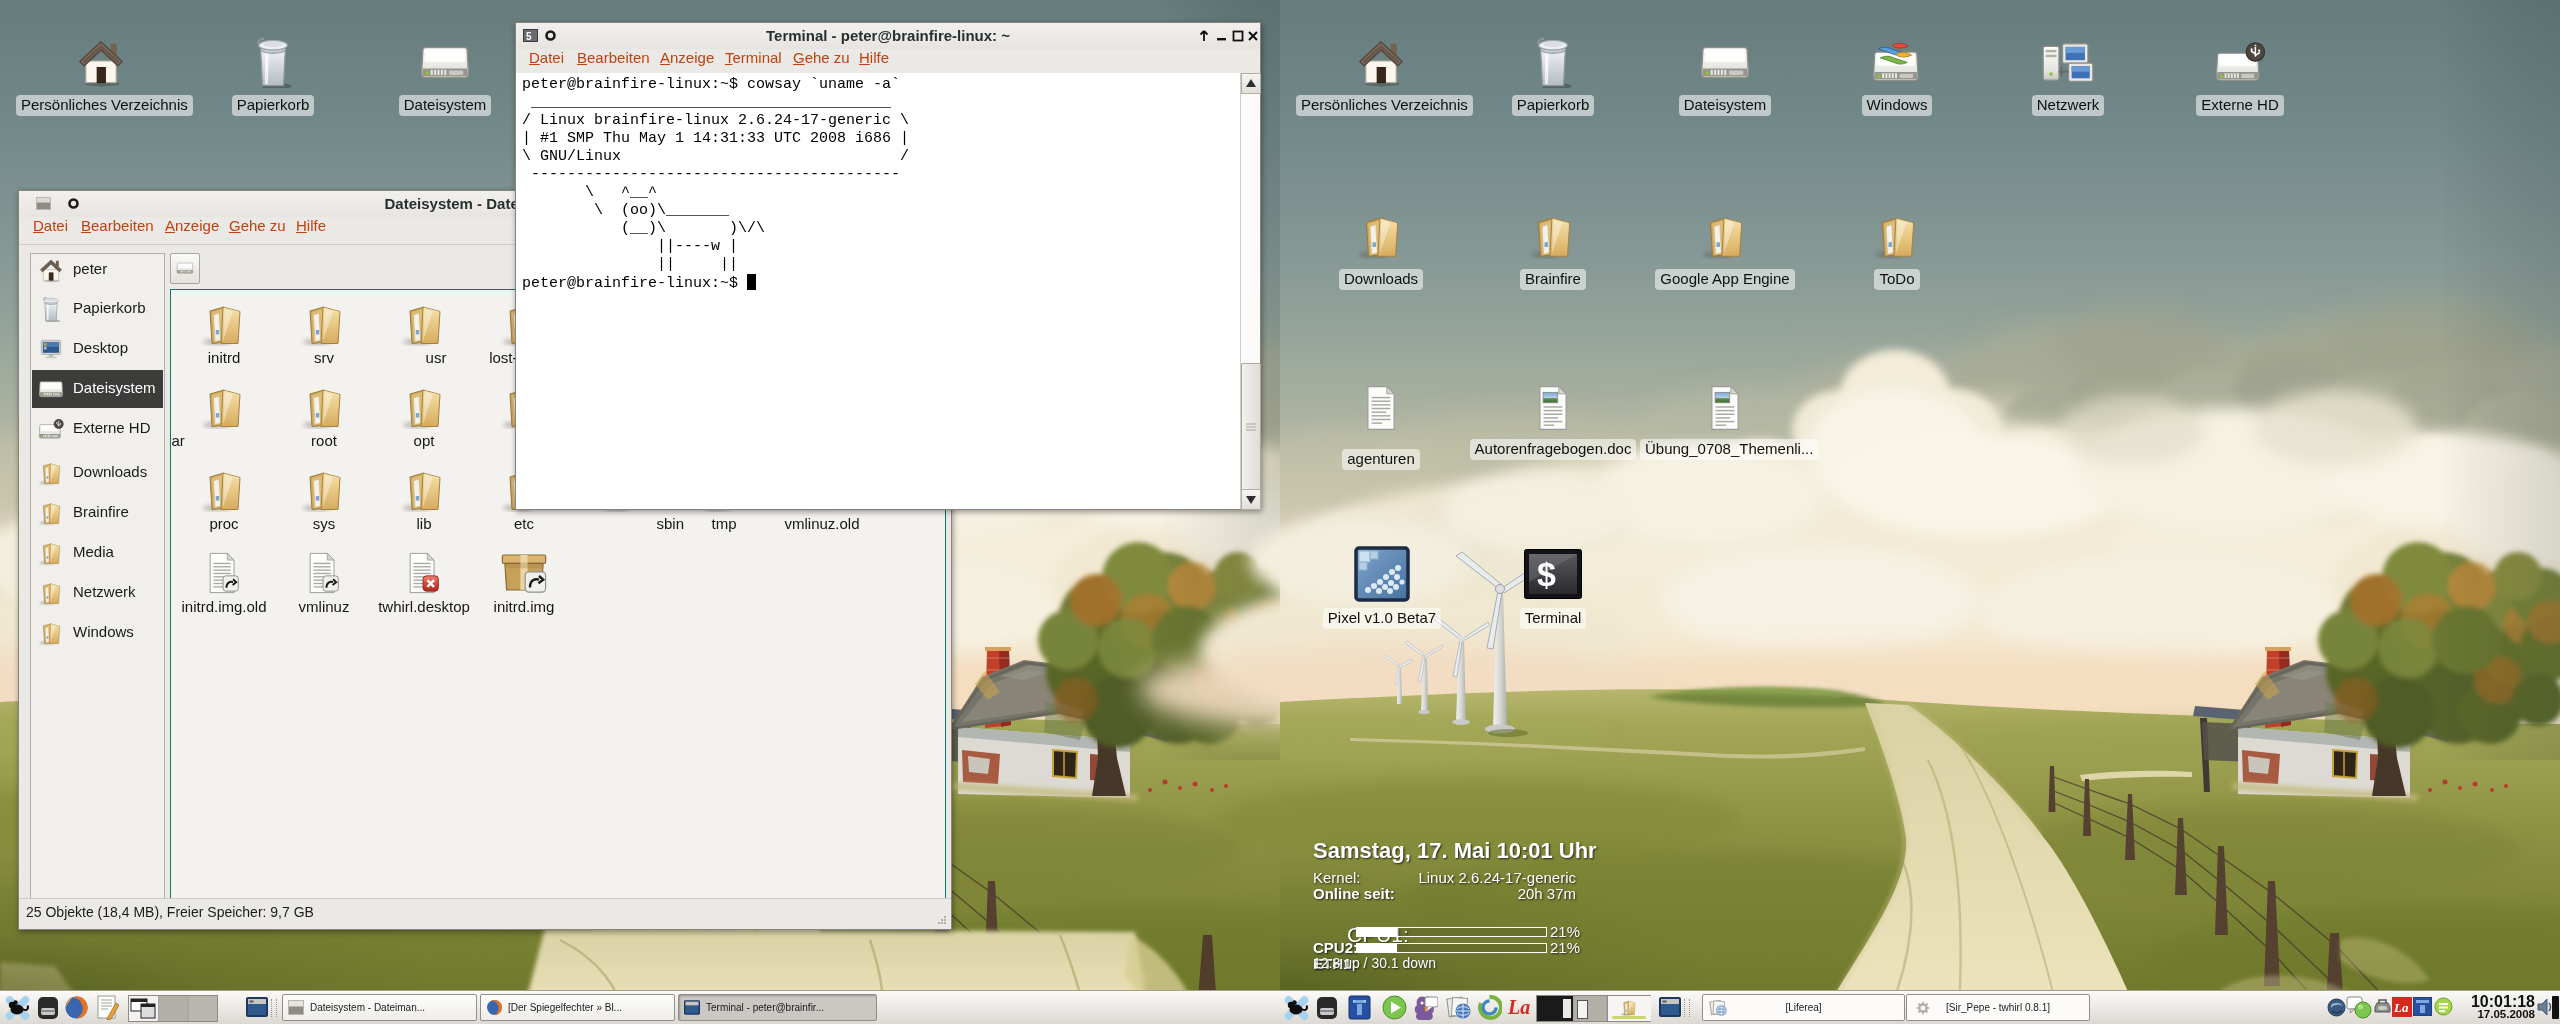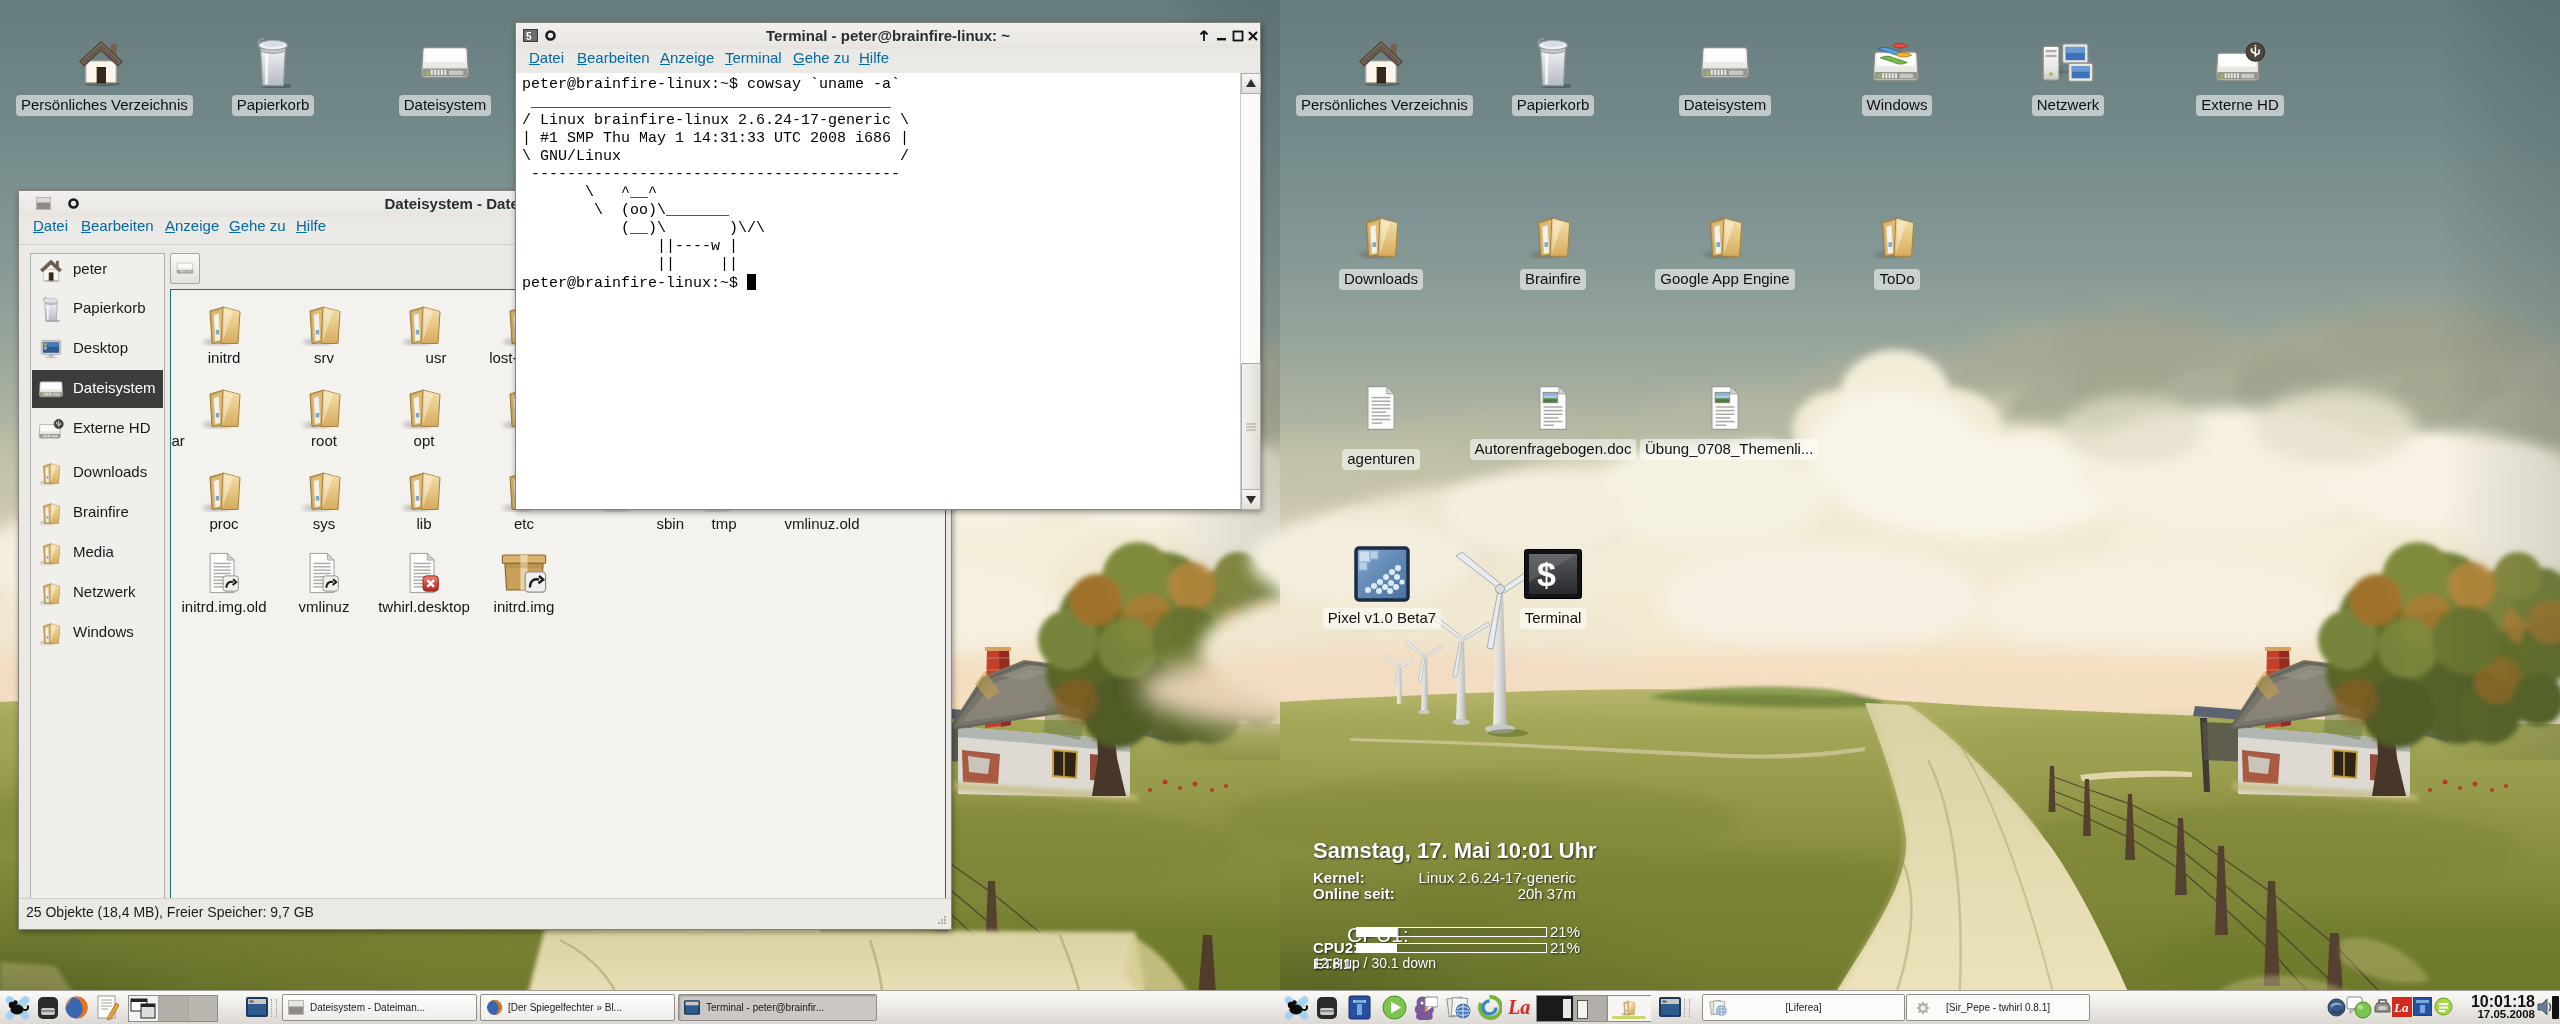--- a/index.html
+++ b/index.html
@@ -1,19 +1,19 @@
 <!DOCTYPE html>
 <html><head><meta charset="utf-8"><style>
 html,body{margin:0;padding:0;width:2560px;height:1024px;overflow:hidden;background:#7a8d89;font-family:"Liberation Sans",sans-serif}
 .a{position:absolute}
 .dk{position:absolute;width:170px;text-align:center;z-index:2}
 .lbl{display:inline-block;background:rgba(255,255,255,.55);border-radius:4px;padding:0px 5px 2px 5px;font-size:15px;color:#101010;line-height:19px;white-space:nowrap}
 .win{position:absolute;background:#ebe9e6;border:1px solid #86827c;box-shadow:1px 2px 6px rgba(0,0,0,.4)}
 .ttl{position:absolute;left:0;right:0;font-weight:bold;color:#26302f;font-size:15px;text-align:center}
-.mnu{position:absolute;font-size:15px;color:#0369a1}
+.mnu{position:absolute;font-size:15px;color:#c2410c}
 .mnu>span{position:absolute;top:0;white-space:nowrap}
 pre{margin:0;font-family:"Liberation Mono",monospace}
 .tbt{position:absolute;height:25px;border:1px solid #928e88;border-radius:2px;background:linear-gradient(#fdfdfc,#efedea);font-size:10px;color:#1a1a1a;line-height:25px;overflow:hidden;white-space:nowrap}
 .u{text-decoration:underline}
 </style></head><body>
 <svg class="a" style="left:0;top:0;z-index:0" width="2560" height="1024">
 <defs>
 <linearGradient id="sky" x1="0" y1="0" x2="0" y2="1">
 <stop offset="0" stop-color="#667c7d"></stop>
         <stop offset=".18" stop-color="#748a8a"></stop>
@@ -590,21 +590,21 @@
       <use href="#i-pageimg"></use>
     </svg><span class="lbl" style="margin-top:7px">Übung_0708_Themenli...</span></div>
 <div class="dk" style="left:1297px;top:546px"><svg width="56" height="56" style="display:block;margin:0 auto">
       <use href="#i-pixel"></use>
     </svg><span class="lbl" style="margin-top:6px">Pixel v1.0 Beta7</span></div>
 <div class="dk" style="left:1468px;top:548px"><svg width="60" height="52" style="display:block;margin:0 auto">
       <use href="#i-term"></use>
     </svg><span class="lbl" style="margin-top:8px">Terminal</span></div>
 <div class="a" style="z-index:1;color:#fff;text-shadow:1px 1px 2px rgba(20,20,20,.85)">
 <div class="a" style="left:1313px;top:838px;font-size:22px;font-weight:bold;white-space:nowrap">Samstag, 17. Mai 10:01 Uhr</div>
-<div class="a" style="left:1313px;top:869px;font-size:15px;font-weight:bold;white-space:nowrap">Kernel:</div>
+<div class="a" style="left:1313px;top:869px;font-size:15px;font-weight:normal;white-space:nowrap">Kernel:</div>
 <div class="a" style="left:1313px;top:869px;width:263px;text-align:right;font-size:15px">Linux 2.6.24-17-generic</div>
 <div class="a" style="left:1313px;top:885px;font-size:15px;font-weight:bold;white-space:nowrap">Online seit:</div>
 <div class="a" style="left:1313px;top:885px;width:263px;text-align:right;font-size:15px">20h 37m</div>
 <div class="a" style="left:1347px;top:923px;font-size:21px;font-weight:normal">CPU1:</div>
 <div class="a" style="left:1356px;top:927px;width:189px;height:8px;border:1px solid #fff;background:rgba(60,60,40,.18)">
       <div style="width:21%;height:8px;background:#fff"></div>
     </div>
 <div class="a" style="left:1550px;top:923px;font-size:15px">21%</div>
 <div class="a" style="left:1313px;top:939px;font-size:15px;font-weight:bold">CPU2:</div>
 <div class="a" style="left:1356px;top:943px;width:189px;height:8px;border:1px solid #fff;background:rgba(60,60,40,.18)">

